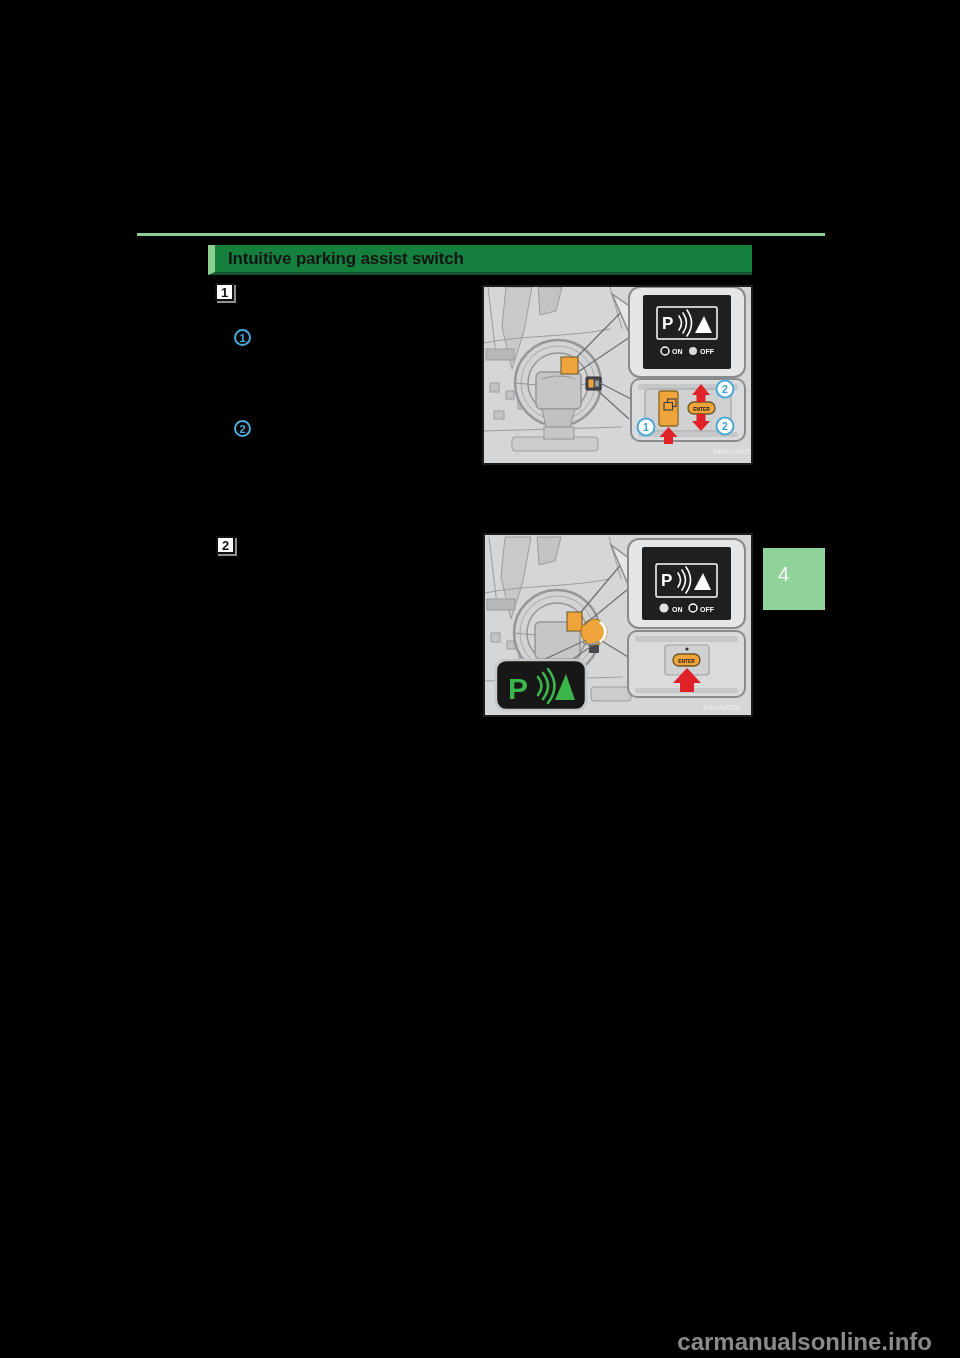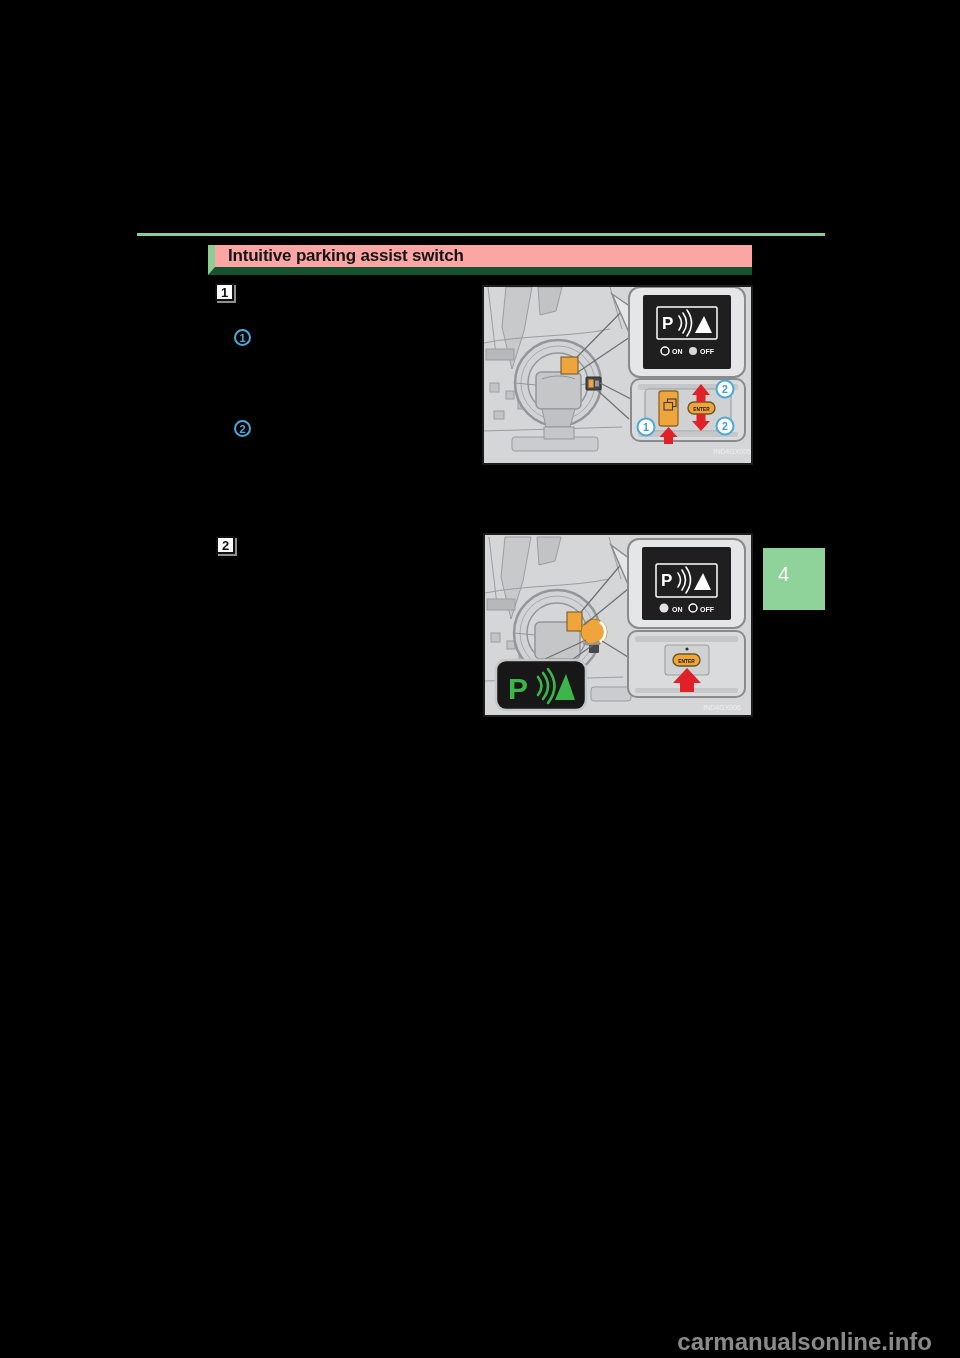--- a/index.html
+++ b/index.html
@@ -7,21 +7,21 @@
   body {
     width:960px; height:1358px; position:relative; overflow:hidden;
     font-family:"Liberation Sans", sans-serif;
   }
   .abs { position:absolute; }
 
   #top-rule { left:137px; top:233px; width:688px; height:3px; background:#8ccd92; }
 
   #header-bar {
     left:208px; top:245px; width:544px; height:30px;
-    background:#fca5a5; border-left:7px solid #8ccd92; border-bottom:8px solid #14532d;
+    background:#15803d; border-left:7px solid #8ccd92; border-bottom:3px solid #14532d;
     display:flex; align-items:center; padding-left:13px;
   }
   #header-bar .title {
     font-size:17px; font-weight:bold; color:#141414; letter-spacing:-0.2px;
   }
 
   .step-box {
     width:19px; height:18px; background:#fff; border:2px solid #101010;
     box-shadow:2px 2px 0 #8f8f8f;
     color:#101010; font-weight:bold; font-size:13px;

